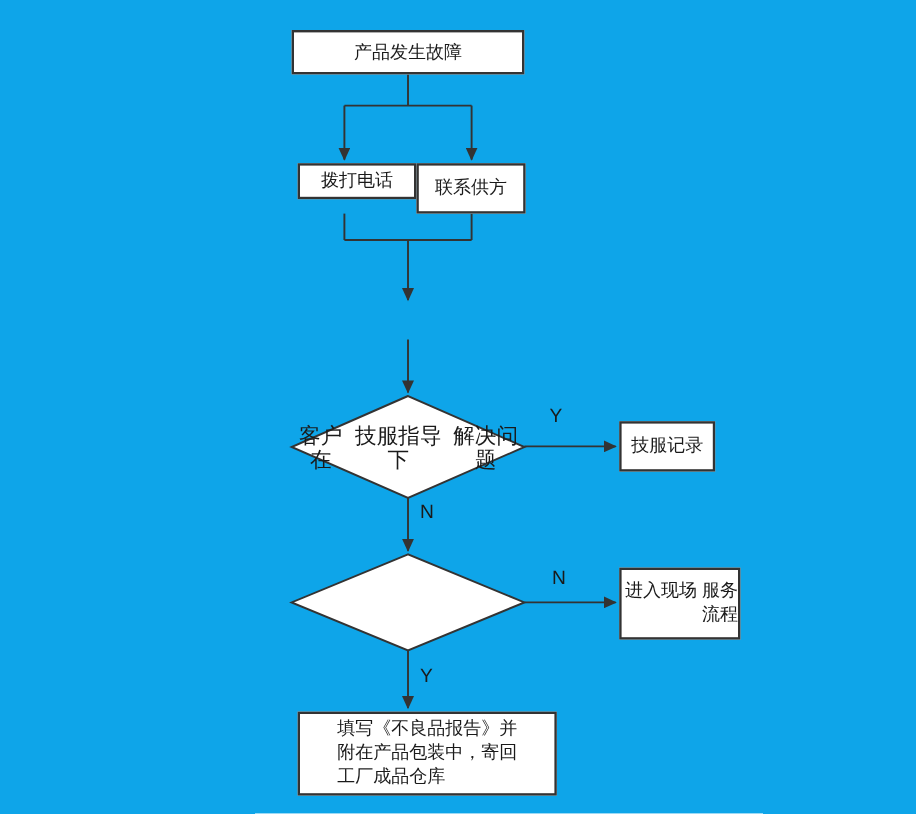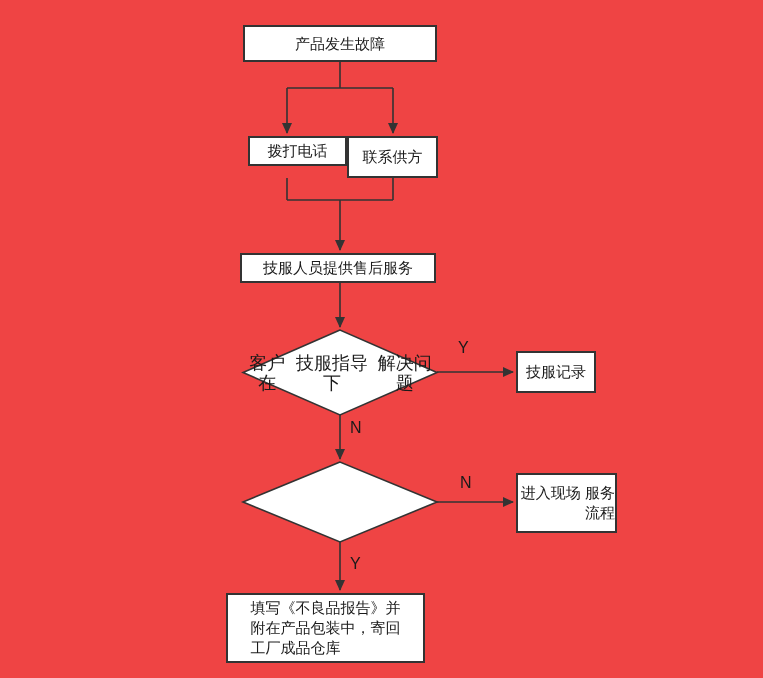--- a/index.html
+++ b/index.html
@@ -4,21 +4,21 @@
 <style>
   html, body {
     margin: 0;
     padding: 0;
     background: #ffffff;
   }
   .canvas {
     position: relative;
     width: 763px;
     height: 678px;
-    background: #ef4444;
+    background: #0ea5e9;
     font-family: "Liberation Sans", "DejaVu Sans", sans-serif;
     color: #1a1a1a;
     overflow: hidden;
   }
   svg.connectors {
     position: absolute;
     left: 0;
     top: 0;
   }
   .node {
@@ -104,36 +104,33 @@
   </div>
 
   <div class="node" style="left:248px; top:136px; width:99px; height:30px;">
     <span>拨打电话</span>
   </div>
 
   <div class="node" style="left:347px; top:136px; width:91px; height:42px;">
     <span>联系供方</span>
   </div>
 
-  <div class="node" style="left:240px; top:253px; width:196px; height:30px;">
-    <span>技服人员提供售后服务</span>
-  </div>
 
   <div class="node" style="left:516px; top:351px; width:80px; height:42px;">
     <span>技服记录</span>
   </div>
 
   <div class="node" style="left:516px; top:473px; width:101px; height:60px;">
     <div class="centered-lines">
       <span class="line">进入现场</span>
       <span class="line">服务流程</span>
     </div>
   </div>
 
-  <div class="node" style="left:226px; top:593px; width:199px; height:70px;">
+  <div class="node" style="left:248px; top:593px; width:216px; height:70px;">
     <div class="multiline">
       <span class="line">填写《不良品报告》并</span>
       <span class="line">附在产品包装中，寄回</span>
       <span class="line">工厂成品仓库</span>
     </div>
   </div>
 
   <div class="diamond-label" style="left:243px; top:330px; width:194px; height:85px;">
     <span class="line">客户在</span>
     <span class="line">技服指导下</span>

